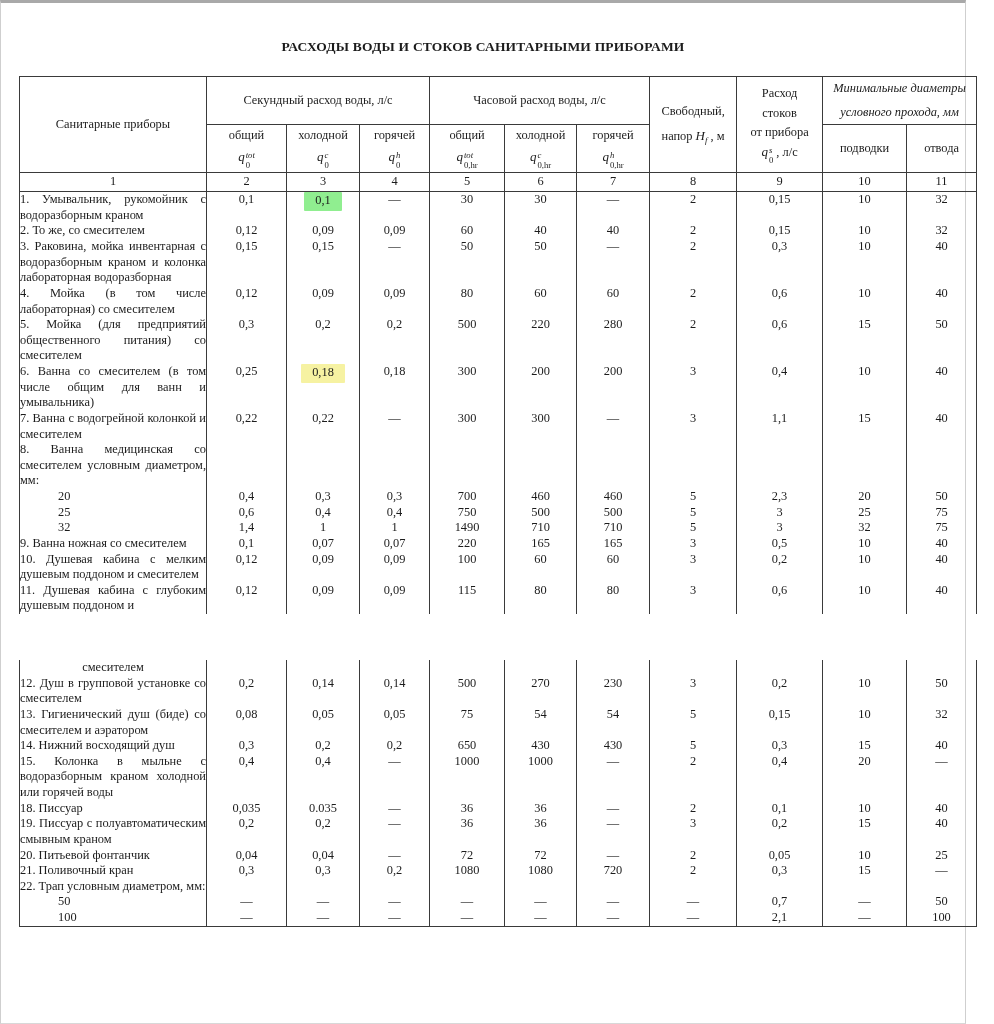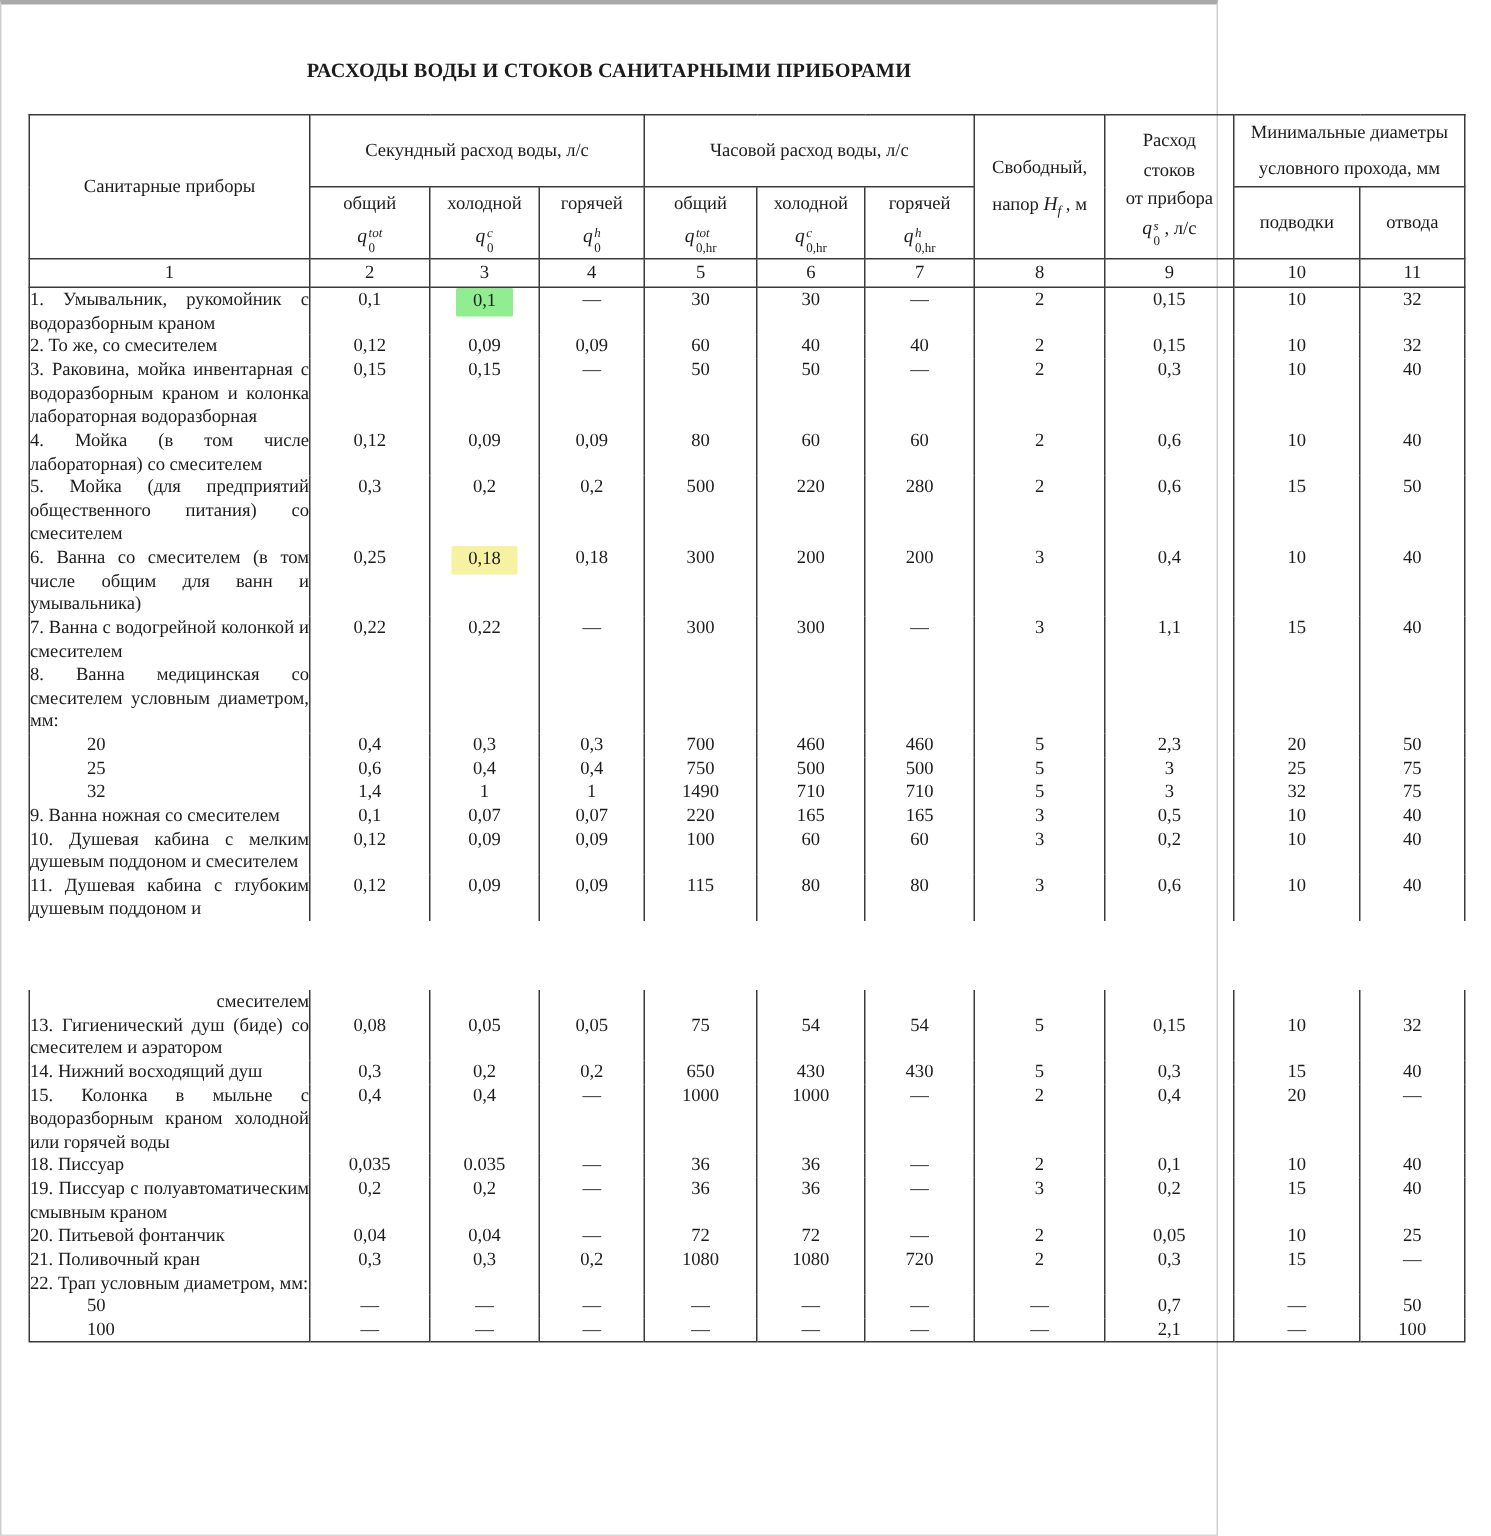--- a/index.html
+++ b/index.html
@@ -2,21 +2,21 @@
 <html lang="ru"><head>
 <meta charset="utf-8">
 <style>
   html,body{margin:0;padding:0;background:#ffffff;}
   body{
     width:994px;height:1024px;overflow:hidden;
     font-family:"Liberation Serif","DejaVu Serif",serif;
     color:#1c1c1c;
   }
   .page{
-    box-sizing:border-box;width:812px;height:1024px;
+    box-sizing:border-box;width:966px;height:1024px;
     border-top:3px solid #a9a9a9;
     border-left:1px solid #cfcfcf;border-right:1px solid #cfcfcf;
     border-bottom:1px solid #d8d8d8;
     position:relative;
   }
   .doc-title{
     margin-top:36px;margin-bottom:0;
     text-align:center;font-weight:bold;font-size:13.5px;letter-spacing:.2px;
   }
   .tbl{
@@ -31,35 +31,35 @@
   #tbl2{margin-top:46px;border:1px solid #3a3a3a;border-top:none;}
   #tbl1 thead th{border:1px solid #3a3a3a;vertical-align:middle;text-align:center;}
   .numrow td{border:1px solid #3a3a3a;text-align:center;height:19px;vertical-align:middle;}
   tbody.rows td{border-left:1px solid #3a3a3a;border-right:1px solid #3a3a3a;vertical-align:top;}
   .group-cell{height:42px;}
   .flowcol-cell{height:48px;padding:3px 0 5px 0;}
   .flow-label{display:block;}
   .flow-formula{display:block;margin-top:5px;}
   .name-cell{text-align:justify;padding:0 3px 0 3px;}
   .name-cell.sub{text-align:left;padding-left:38px;}
-  .name-cell.cont{text-align:right;}
+  .name-cell.cont{text-align:center;}
   .val-cell{text-align:center;padding-top:1px;}
   .hl{display:inline-block;padding:1px 11px 2px 11px;border-radius:1px;}
   
   .qsym{display:inline-block;white-space:nowrap;}
   .qbase{font-style:italic;font-size:1.05em;}
   .qstack{display:inline-block;vertical-align:-0.55em;line-height:1;text-align:left;margin-left:1px;}
   .qsup,.qsub{display:block;font-size:0.70em;}
   .qsup{font-style:italic;margin-bottom:1px;}
   .qsub{font-style:normal;}
   .hsym{font-style:italic;font-size:1.05em;}
   .hsub{font-style:italic;font-size:0.72em;vertical-align:-0.35em;}
   .free-cell div{line-height:1.9;}
   .drain-cell div{line-height:1.55;}
-  .diam-head{line-height:1.9;}
+  .diam-head{line-height:1.9;font-style:italic;}
 </style>
 </head>
 <body>
 
 <div class="page">
 
   <div class="doc-title">РАСХОДЫ ВОДЫ И СТОКОВ САНИТАРНЫМИ ПРИБОРАМИ</div>
 
   <table class="tbl" id="tbl1">
     <colgroup>
@@ -346,20 +346,33 @@
           <td class="val-cell"></td>
           <td class="val-cell"></td>
           <td class="val-cell"></td>
           <td class="val-cell"></td>
           <td class="val-cell"></td>
           <td class="val-cell"></td>
           <td class="val-cell"></td>
           <td class="val-cell"></td>
         </tr>
         <tr>
+          <td class="name-cell">12. Душ в групповой установке со смесителем</td>
+          <td class="val-cell">0,2</td>
+          <td class="val-cell">0,14</td>
+          <td class="val-cell">0,14</td>
+          <td class="val-cell">500</td>
+          <td class="val-cell">270</td>
+          <td class="val-cell">230</td>
+          <td class="val-cell">3</td>
+          <td class="val-cell">0,2</td>
+          <td class="val-cell">10</td>
+          <td class="val-cell">50</td>
+        </tr>
+        <tr>
           <td class="name-cell">13. Гигиенический душ (биде) со смесителем и аэратором</td>
           <td class="val-cell">0,08</td>
           <td class="val-cell">0,05</td>
           <td class="val-cell">0,05</td>
           <td class="val-cell">75</td>
           <td class="val-cell">54</td>
           <td class="val-cell">54</td>
           <td class="val-cell">5</td>
           <td class="val-cell">0,15</td>
           <td class="val-cell">10</td>

